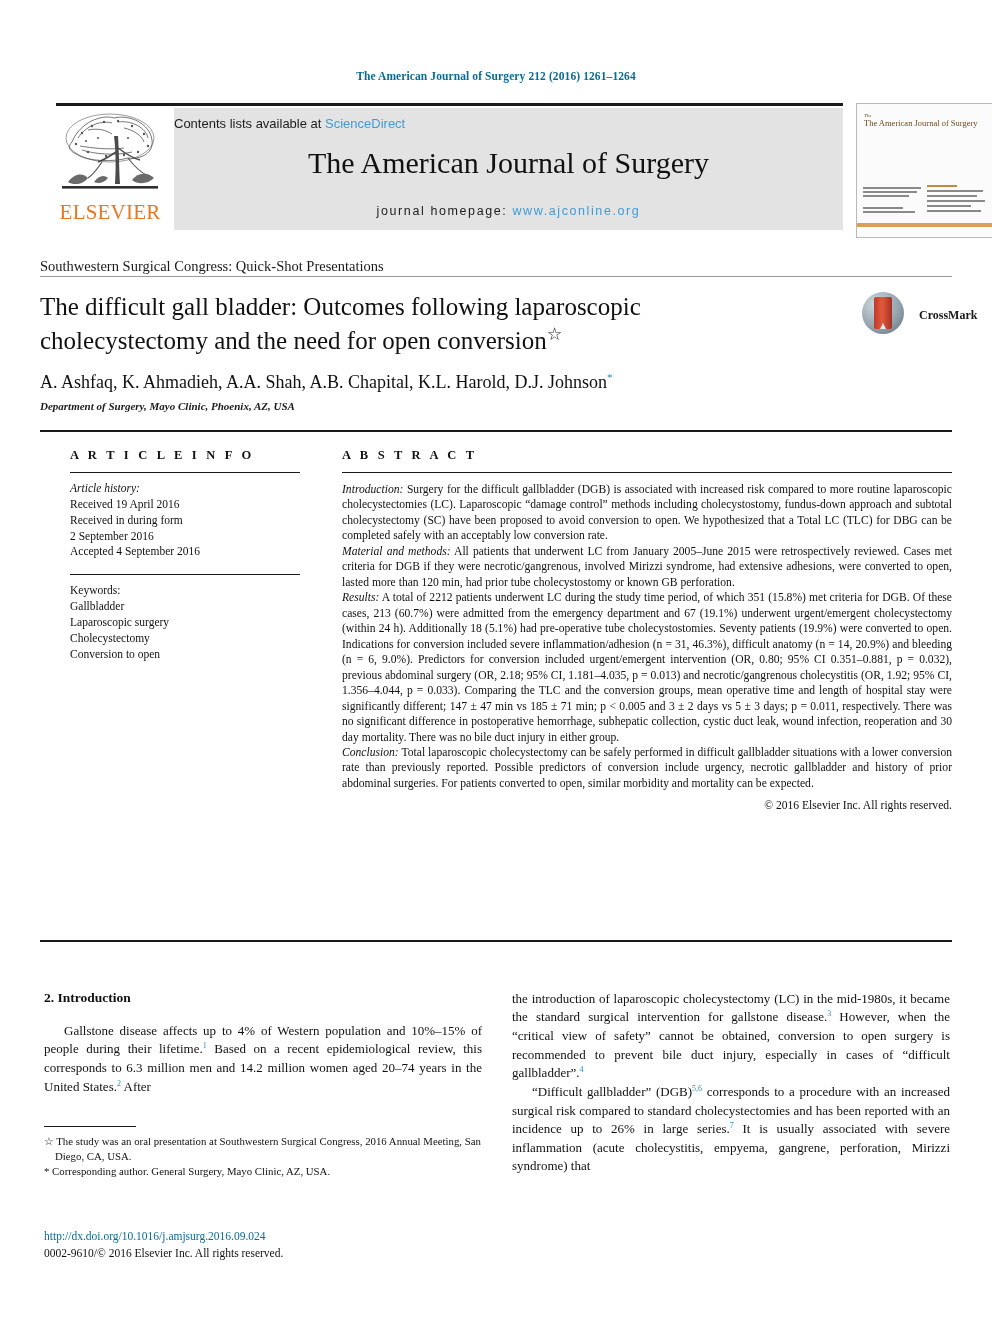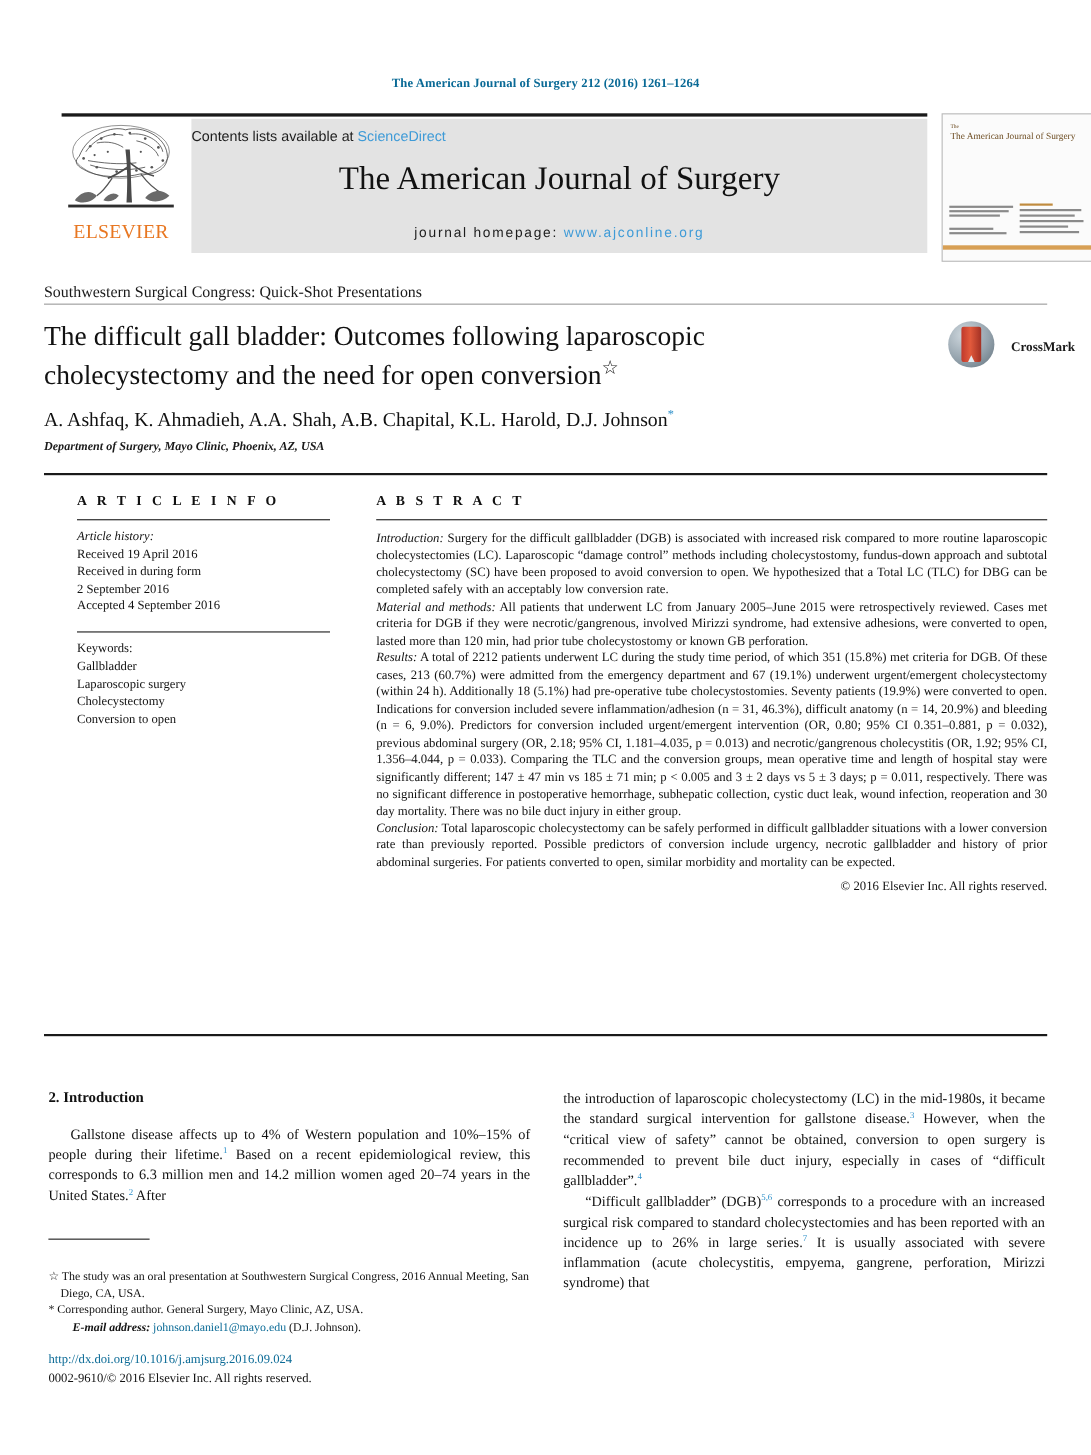--- a/index.html
+++ b/index.html
@@ -60,21 +60,21 @@
     left: 2px; top: 0px;
     width: 104px;
     height: 92px;
   }
   .elsevier-word {
     position: absolute;
     left: 0; top: 92px;
     width: 108px;
     text-align: center;
     font-family: "Liberation Serif", serif;
-    font-size: 18px;
+    font-size: 21px;
     letter-spacing: 0.2px;
     color: #e87722;
   }
   .sd-panel {
     position: absolute;
     left: 118px; top: 5px;
     width: 669px;
     height: 122px;
     background: #e3e3e3;
   }
@@ -351,21 +351,20 @@
     height: 1px;
     background: #1a1a1a;
   }
   .footnotes {
     position: absolute;
     left: 44px; top: 1134px;
     width: 438px;
     font-size: 10.8px;
     line-height: 1.36;
     color: #111;
-    margin-top: 20px;
   }
   .fn { text-indent: -11px; padding-left: 11px; margin-bottom: 1px; }
   .fn .mark { }
   .fn .em { font-style: italic; font-weight: bold; }
   .fn a, .link { color: #0a6a96; text-decoration: none; }
 
   .doi-block {
     position: absolute;
     left: 44px; top: 1228px;
     width: 438px;
@@ -530,21 +529,20 @@
 
   <div class="body-right">
     <p class="para cont"><span>the introduction of laparoscopic cholecystectomy (LC) in the mid-1980s, it became the standard surgical intervention for gallstone disease.</span><sup class="sup-link">3</sup><span> However, when the “critical view of safety” cannot be obtained, conversion to open surgery is recommended to prevent bile duct injury, especially in cases of “difficult gallbladder”.</span><sup class="sup-link">4</sup></p>
     <p class="para"><span>“Difficult gallbladder” (DGB)</span><sup class="sup-link">5,6</sup><span> corresponds to a procedure with an increased surgical risk compared to standard cholecystectomies and has been reported with an incidence up to 26% in large series.</span><sup class="sup-link">7</sup><span> It is usually associated with severe inflammation (acute cholecystitis, empyema, gangrene, perforation, Mirizzi syndrome) that</span></p>
   </div>
 
   <div class="foot-rule"></div>
   <div class="footnotes">
     <div class="fn"><span class="mark">☆</span><span> The study was an oral presentation at Southwestern Surgical Congress, 2016 Annual Meeting, San Diego, CA, USA.</span></div>
     <div class="fn"><span class="mark">*</span><span> Corresponding author. General Surgery, Mayo Clinic, AZ, USA.</span></div>
-    <div class="fn" style="padding-left:22px;text-indent:0"><span class="em">E-mail address:</span> <span class="link">johnson.daniel1@mayo.edu</span><span> (D.J. Johnson).</span></div>
   </div>
 
   <div class="doi-block">
     <div class="doi">http://dx.doi.org/10.1016/j.amjsurg.2016.09.024</div>
     <div>0002-9610/© 2016 Elsevier Inc. All rights reserved.</div>
   </div>
 
 </div>
 
 </body></html>

